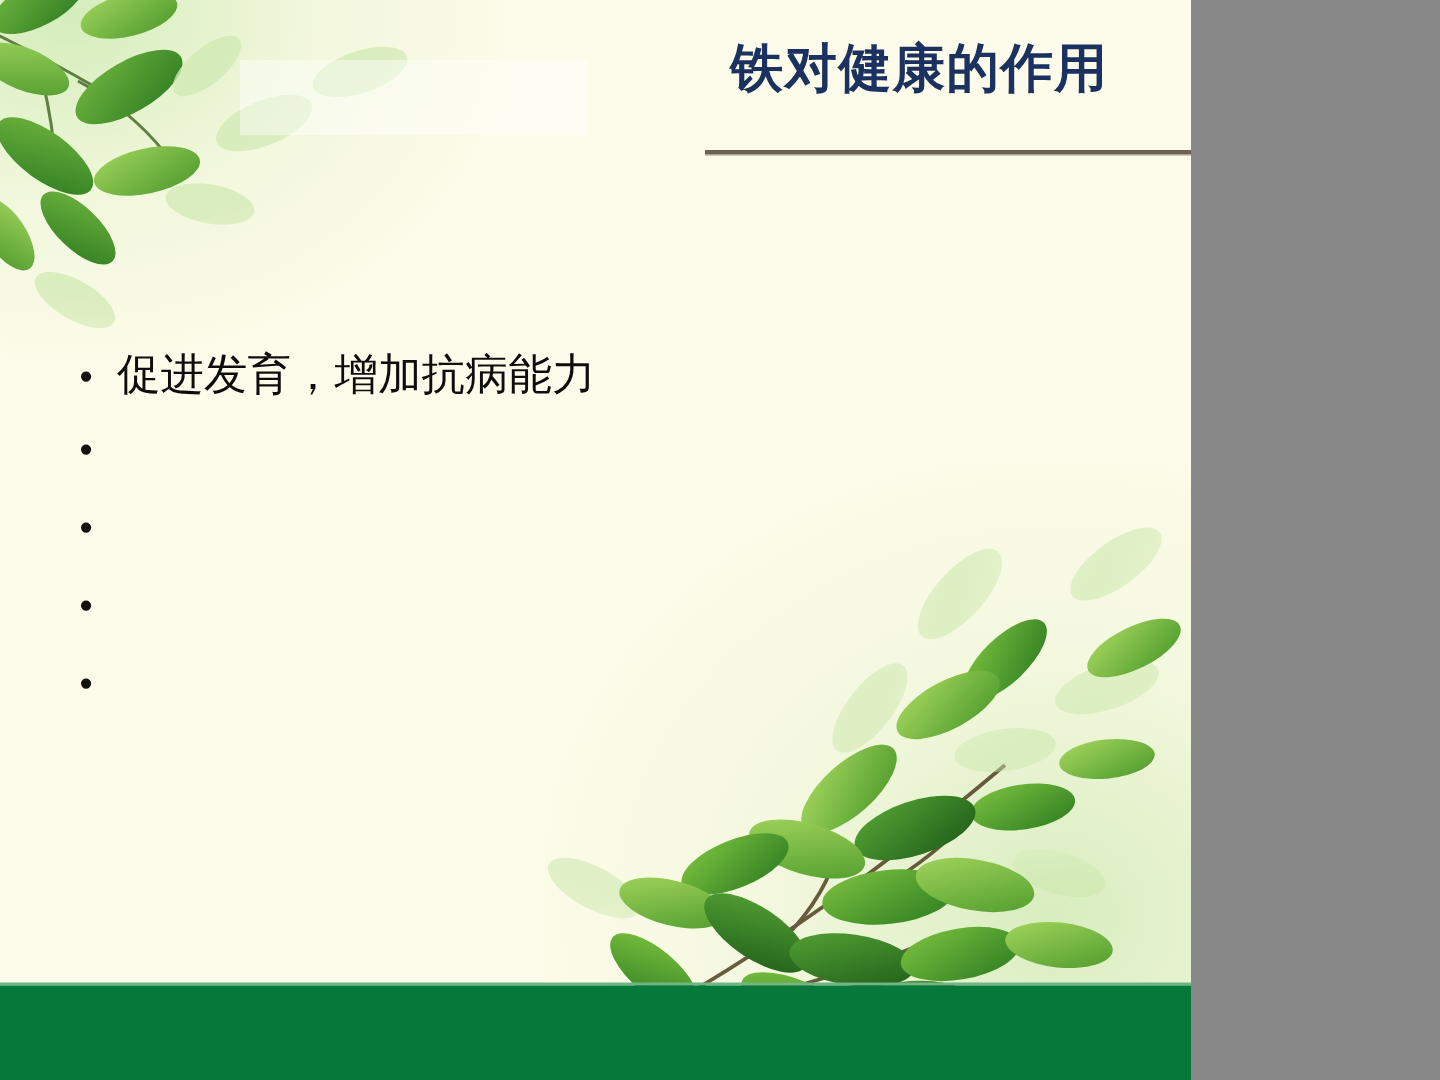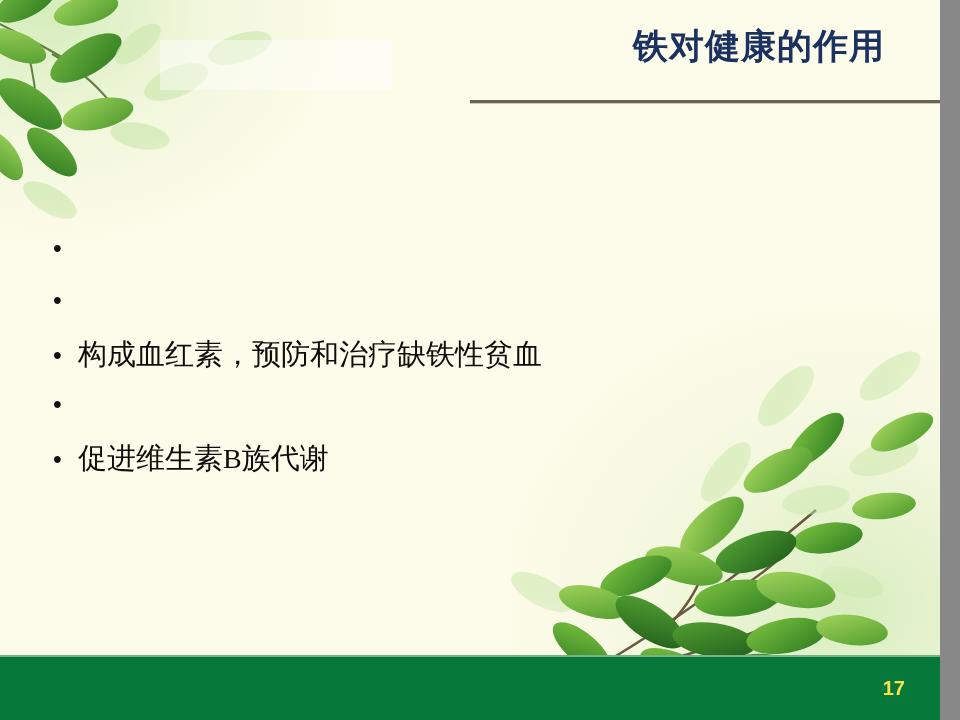--- a/index.html
+++ b/index.html
@@ -2,21 +2,21 @@
 <html><head>
 <meta charset="utf-8">
 <style>
   html, body {
     margin: 0;
     padding: 0;
     background: #888;
   }
   .slide {
     position: relative;
-    width: 940px;
+    width: 794px;
     height: 720px;
     overflow: hidden;
     background: #fdfbe9;
     font-family: "Liberation Sans", "DejaVu Sans", sans-serif;
     text-decoration: underline;
   }
 
   
   .leaf-layer {
     position: absolute;
@@ -237,38 +237,37 @@
 
   <div class="title-plate"></div>
   <div class="slide-title">铁对健康的作用</div>
   <div class="title-rule"></div>
   <div class="title-rule-shadow"></div>
 
   <div class="bullets">
 
     <div class="bullet-row">
       <span class="bullet-dot">•</span>
-    </div>
-
-    <div class="bullet-row">
-      <span class="bullet-dot">•</span>
-    </div>
-
-    <div class="bullet-row">
-      <span class="bullet-dot">•</span>
-      <span class="bullet-text">构成血红素，预防和治疗缺铁性贫血</span>
-    </div>
-
-    <div class="bullet-row">
-      <span class="bullet-dot">•</span>
-    </div>
-
-    <div class="bullet-row">
-      <span class="bullet-dot">•</span>
-      <span class="bullet-text"><span>促进维生素</span><span class="lat">B</span><span>族代谢</span></span>
+      <span class="bullet-text">促进发育，增加抗病能力</span>
+    </div>
+
+    <div class="bullet-row">
+      <span class="bullet-dot">•</span>
+    </div>
+
+    <div class="bullet-row">
+      <span class="bullet-dot">•</span>
+    </div>
+
+    <div class="bullet-row">
+      <span class="bullet-dot">•</span>
+    </div>
+
+    <div class="bullet-row">
+      <span class="bullet-dot">•</span>
     </div>
 
   </div>
 
   <div class="footer-hairline"></div>
   <div class="footer-bar">
     <span class="page-number">17</span>
   </div>
 
 </div>

